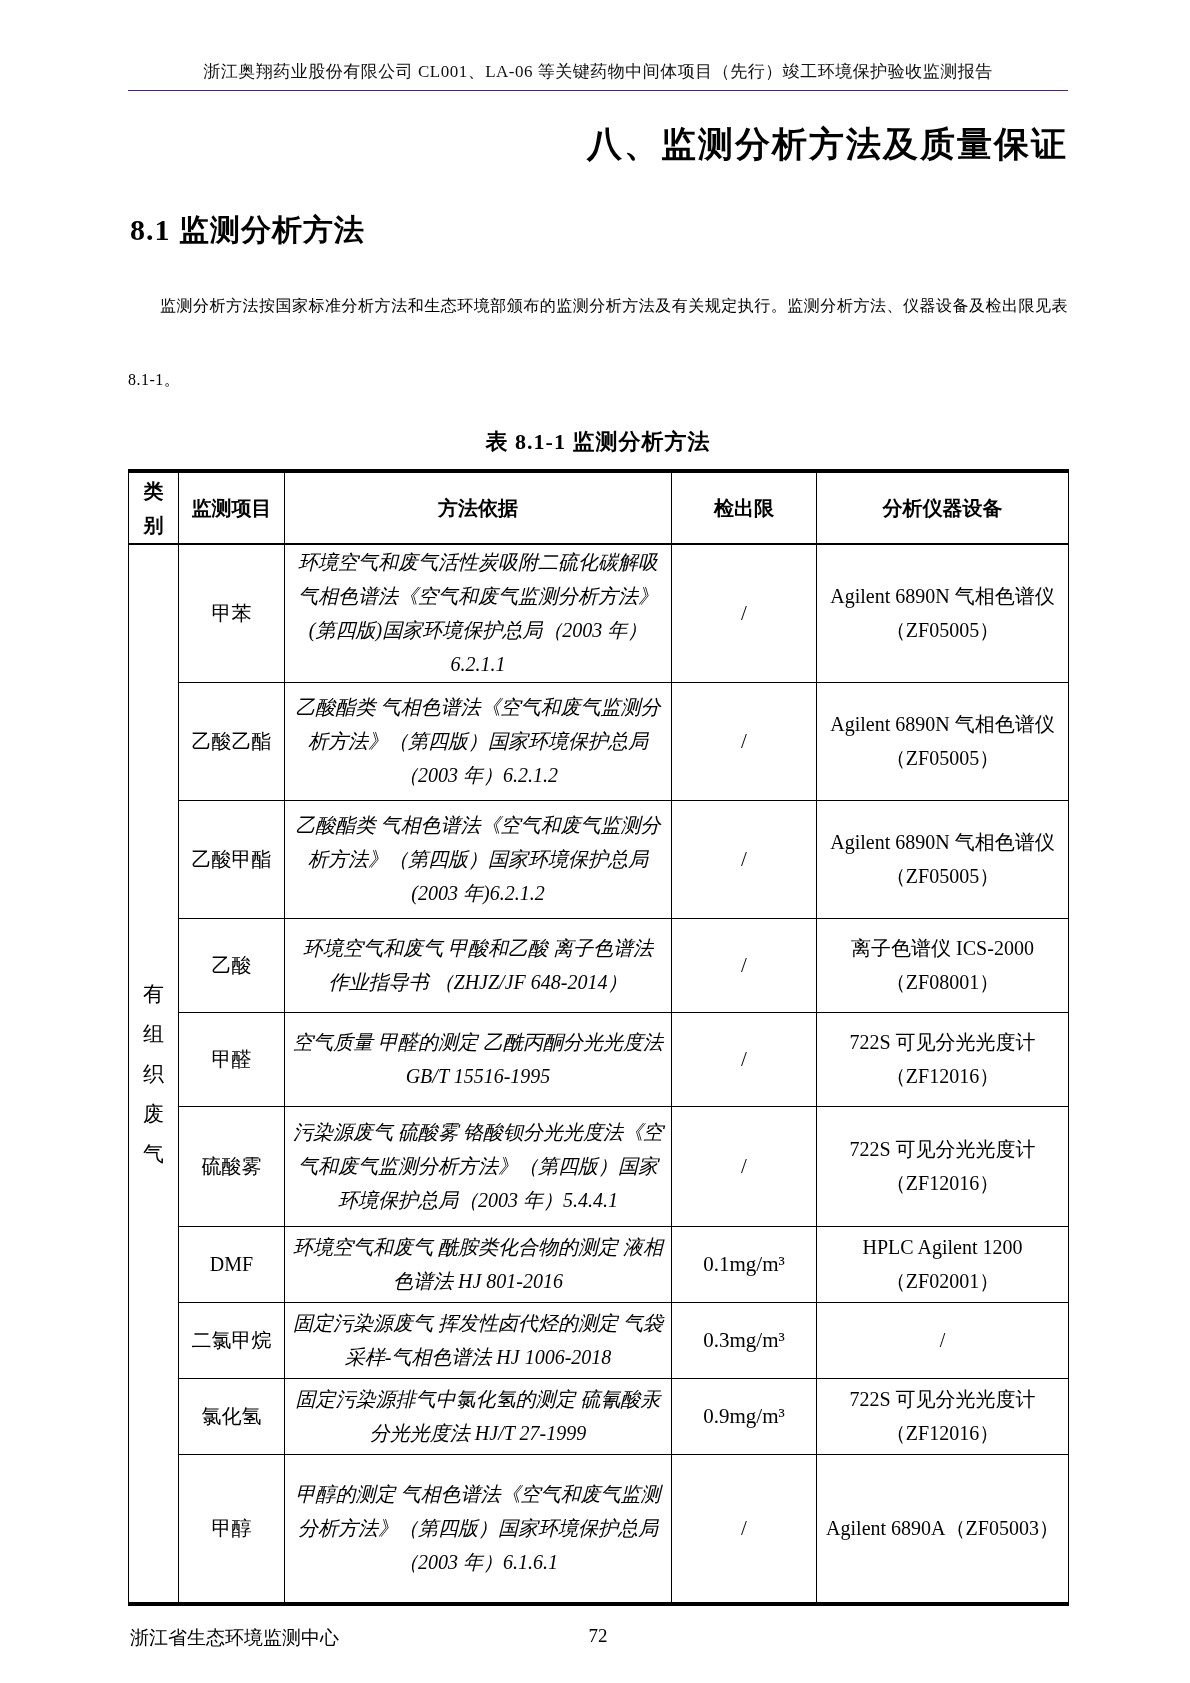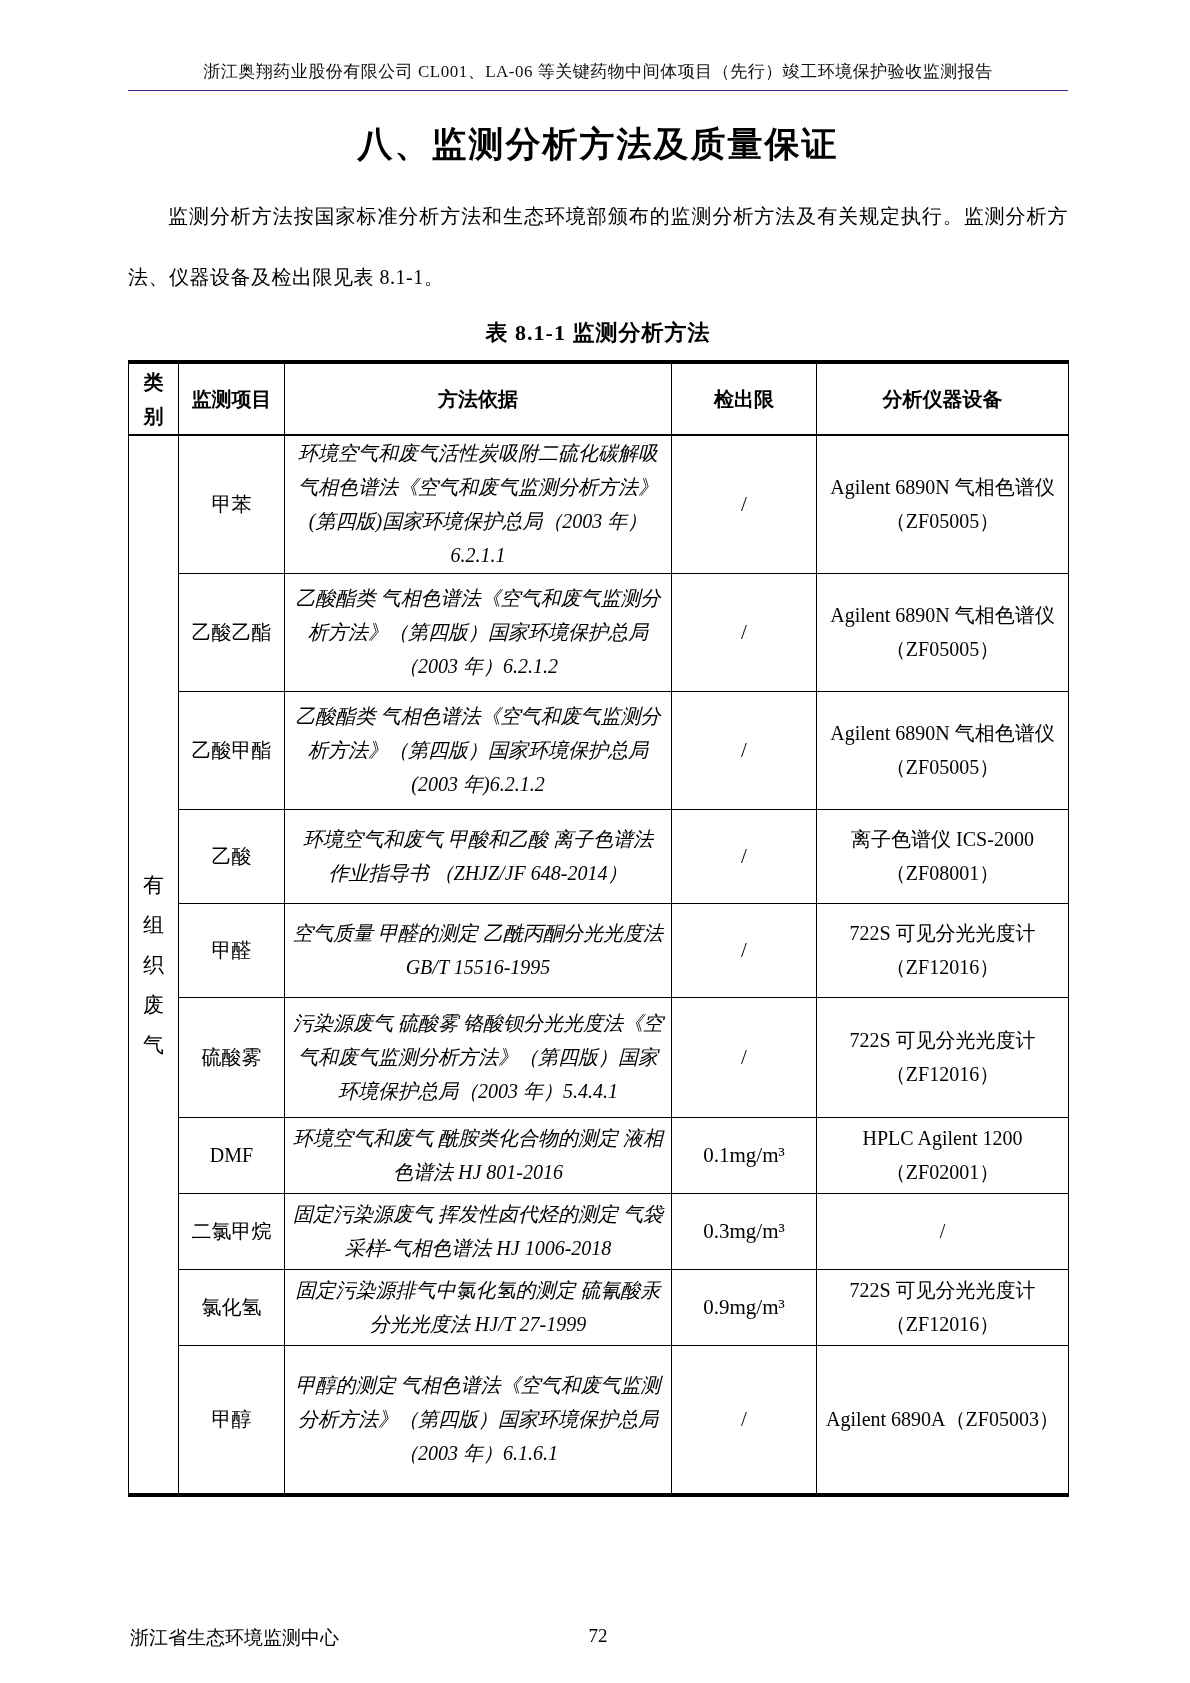--- a/index.html
+++ b/index.html
@@ -23,35 +23,35 @@
     text-align: center;
     font-size: 17px;
     letter-spacing: 0.5px;
     padding-bottom: 7px;
     border-bottom: 1px solid #4c1d95;
     color: #111;
   }
   
   .chapter-title {
     margin: 30px 0 0 0;
-    text-align: center;
+    text-align: right;
     font-size: 35px;
     font-weight: bold;
     letter-spacing: 2px;
   }
   .section-heading {
     margin: 42px 0 0 2px;
     font-size: 30px;
     font-weight: bold;
     letter-spacing: 1px;
   }
   .body-paragraph {
     margin: 18px 0 0 0;
-    font-size: 20px;
-    line-height: 61px;
+    font-size: 16px;
+    line-height: 74px;
     text-align: justify;
     text-indent: 2em;
     letter-spacing: 0.5px;
   }
   .table-caption {
     margin: 10px 0 12px 0;
     text-align: center;
     font-size: 22px;
     font-weight: bold;
     letter-spacing: 1px;
@@ -109,20 +109,21 @@
 <body>
 
 <div class="page">
 
   <div class="doc-header">
     <span>浙江奥翔药业股份有限公司 CL001、LA-06 等关键药物中间体项目（先行）竣工环境保护验收监测报告</span>
   </div>
 
   <h1 class="chapter-title">八、监测分析方法及质量保证</h1>
 
+  <h2 class="section-heading">8.1 监测分析方法</h2>
 
   <p class="body-paragraph">监测分析方法按国家标准分析方法和生态环境部颁布的监测分析方法及有关规定执行。监测分析方法、仪器设备及检出限见表 8.1-1。</p>
 
   <div class="table-caption">表 8.1-1  监测分析方法</div>
 
   <table class="methods">
     <colgroup>
       <col style="width:50px">
       <col style="width:106px">
       <col style="width:387px">

